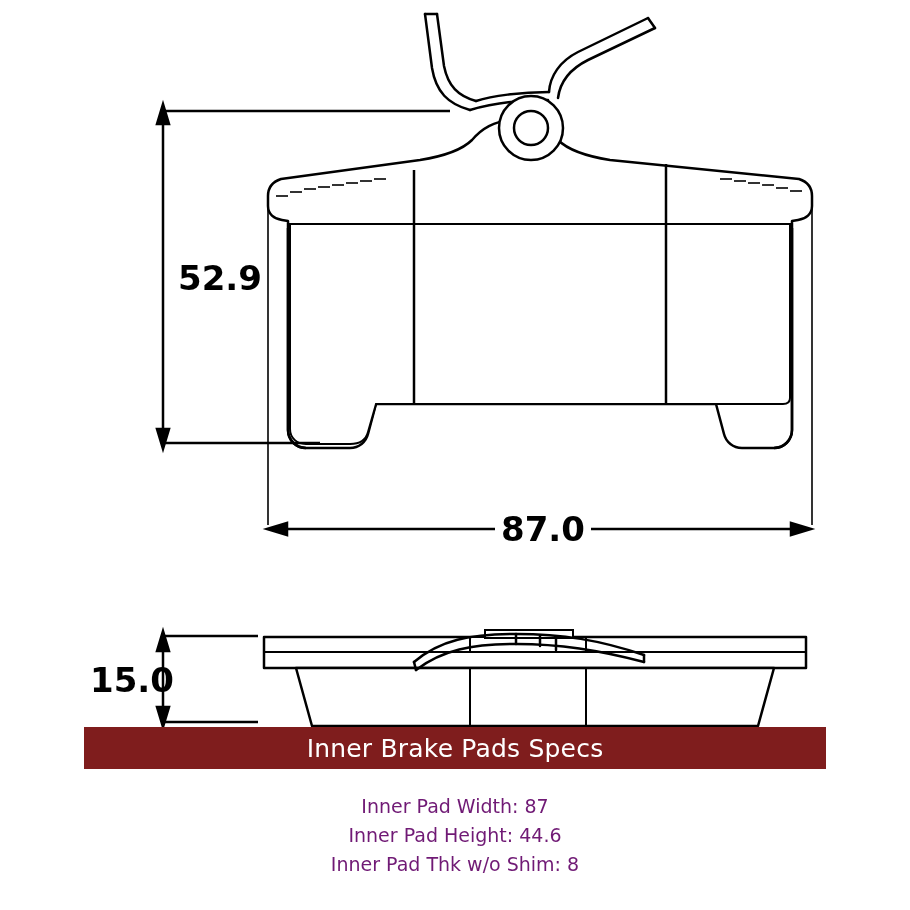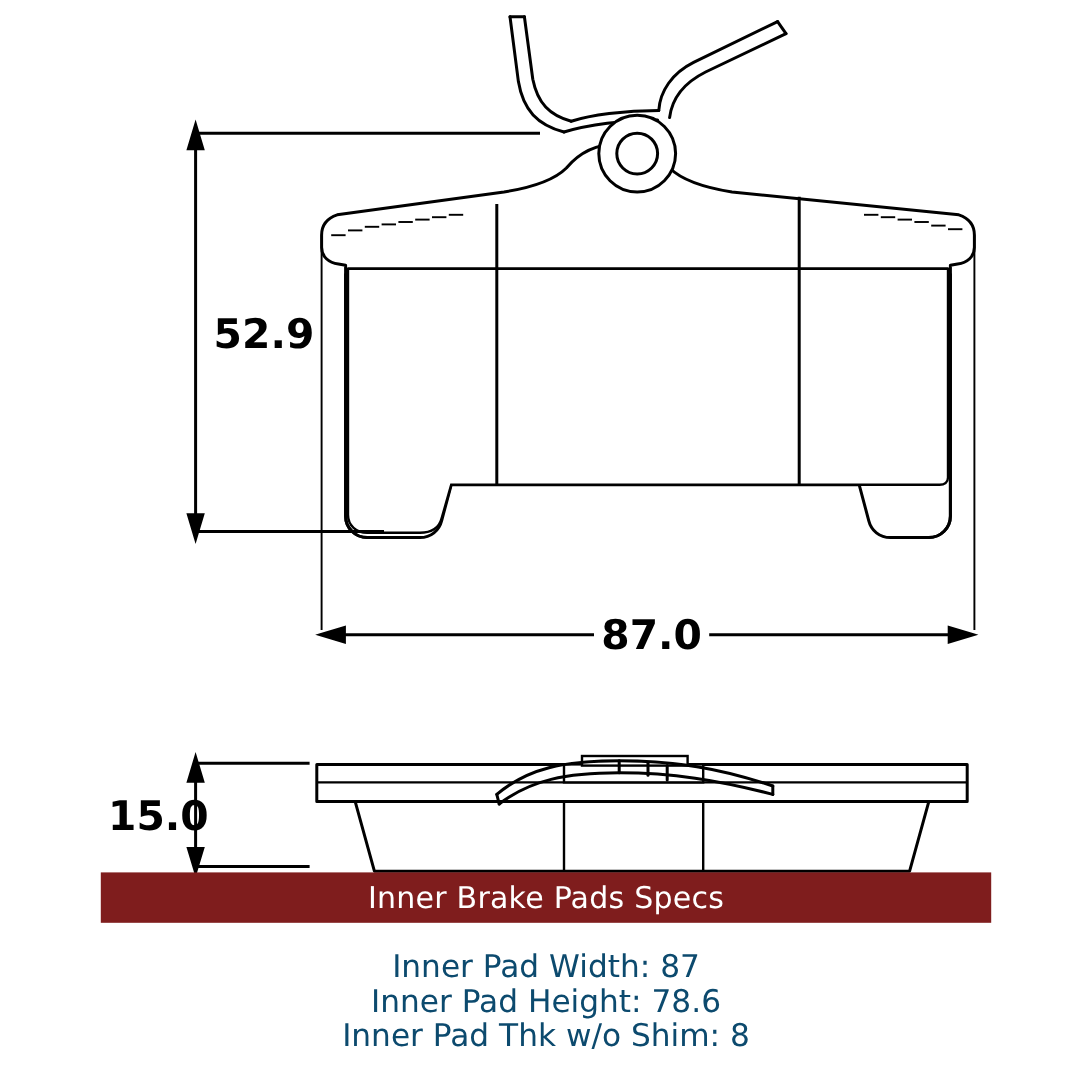--- a/index.html
+++ b/index.html
@@ -33,22 +33,22 @@
     position:absolute;
     left:84px; top:792px;
     width:742px;
     display:flex;
   }
   .spec-lists .col{
     flex:1 1 50%;
     text-align:center;
   }
   .spec-lists .row{
-    font-size:26px;
-    color:#0c4a6e;
+    font-size:19px;
+    color:#701a75;
     line-height:29px;
     white-space:nowrap;
   }
 </style>
 </head>
 <body>
 
 <div id="stage">
   <svg width="910" height="910" viewBox="0 0 910 910">
 
@@ -184,16 +184,16 @@
   </svg>
 </div>
 
 <div class="spec-band">
   <div class="half">Inner Brake Pads Specs</div>
 </div>
 
 <div class="spec-lists">
   <div class="col">
     <div class="row">Inner Pad Width: 87</div>
-    <div class="row">Inner Pad Height: 78.6</div>
+    <div class="row">Inner Pad Height: 44.6</div>
     <div class="row">Inner Pad Thk w/o Shim: 8</div>
   </div>
 </div>
 
 </body></html>

